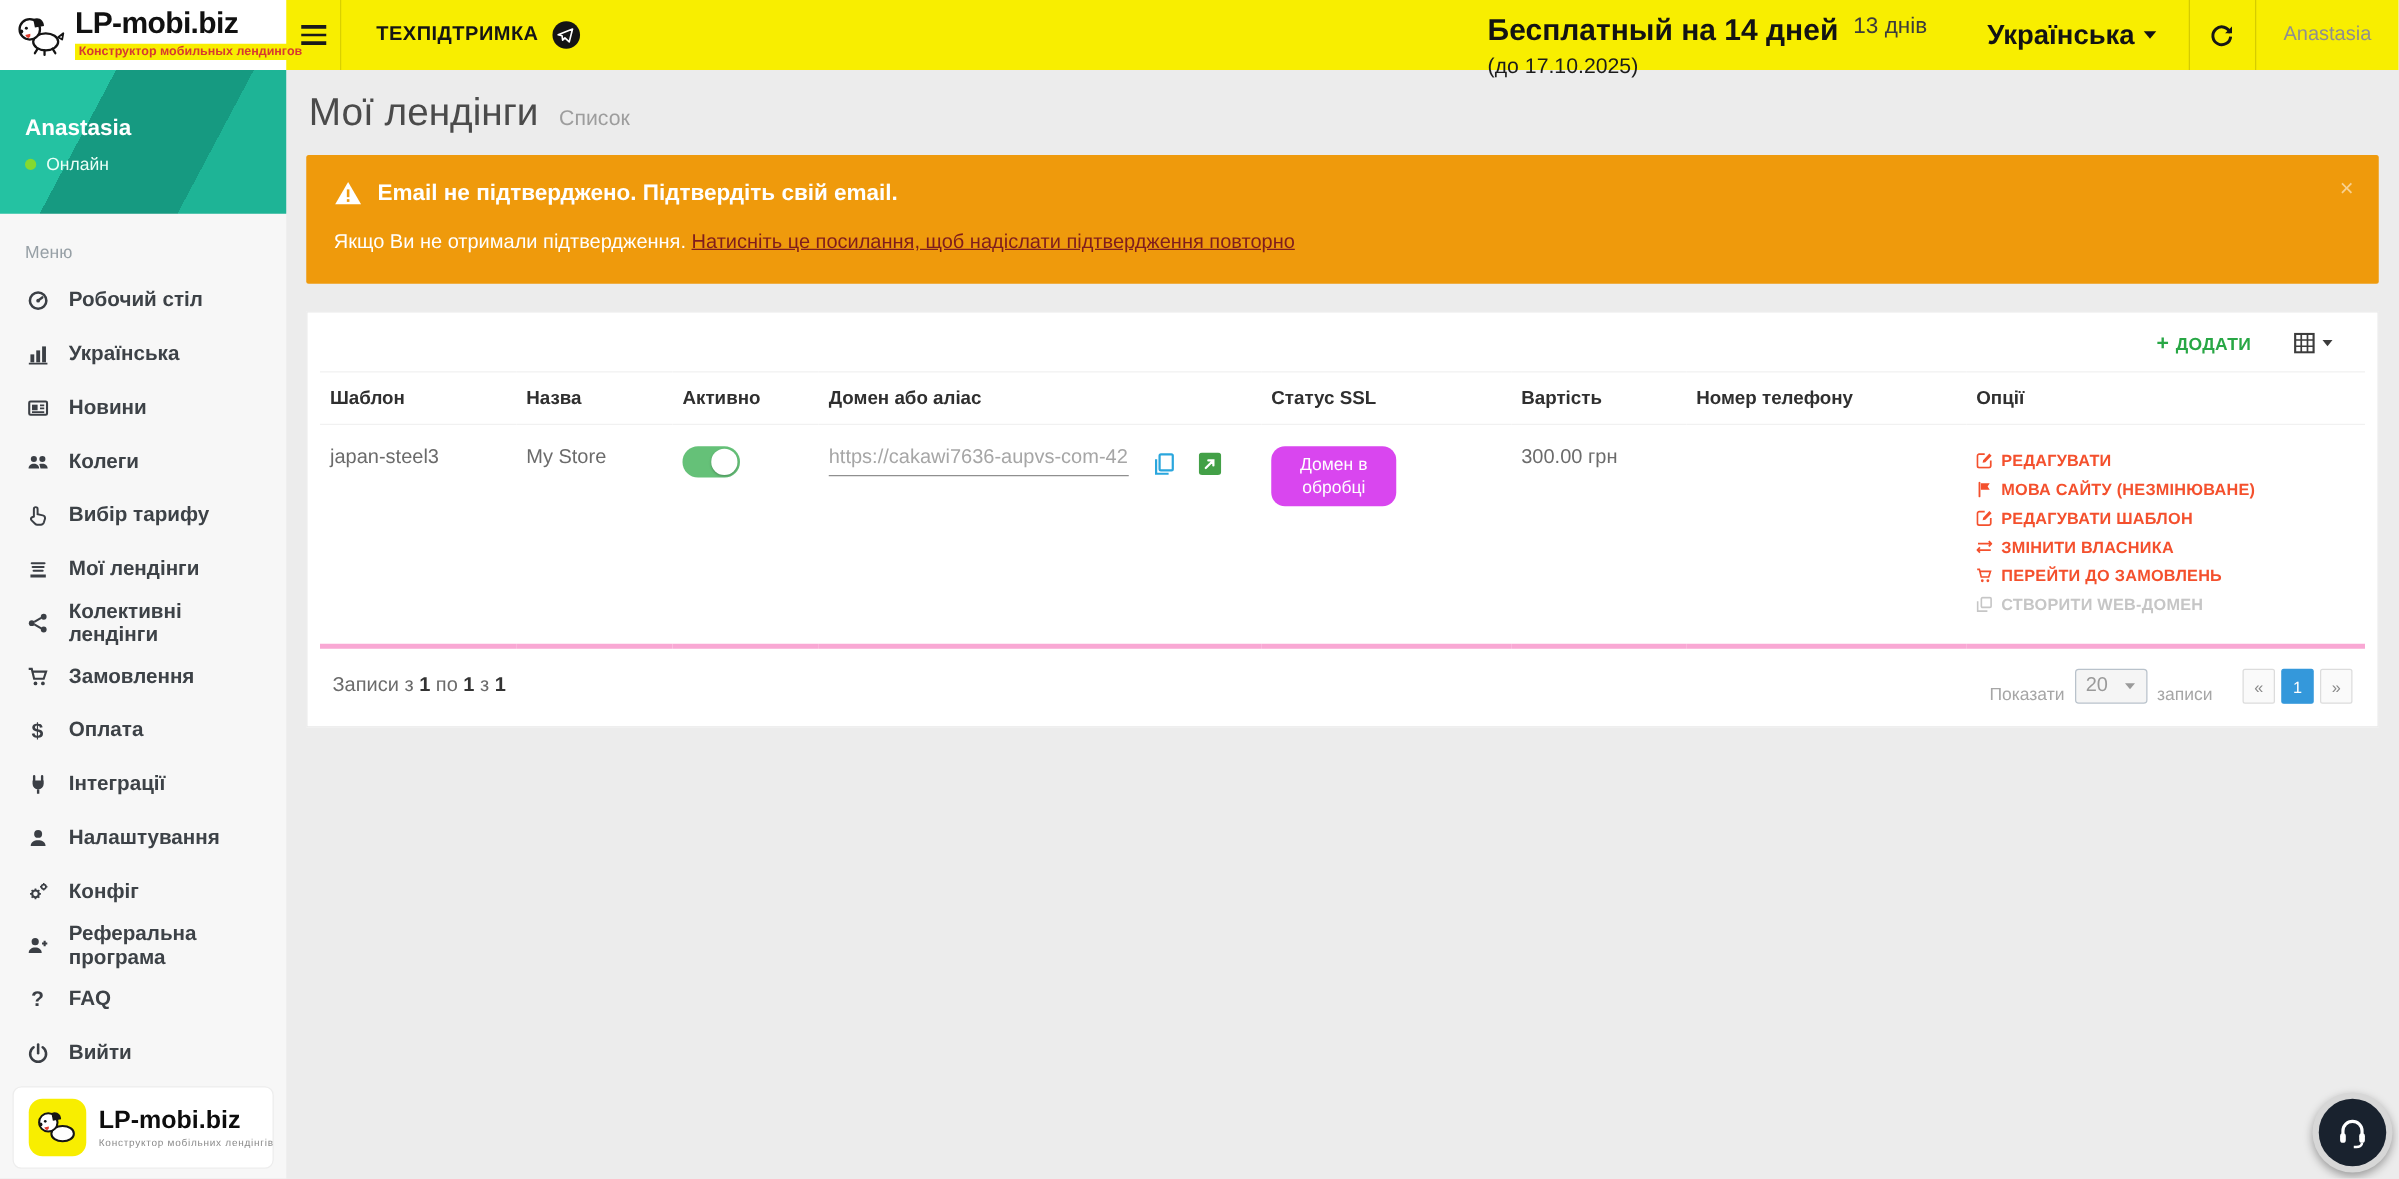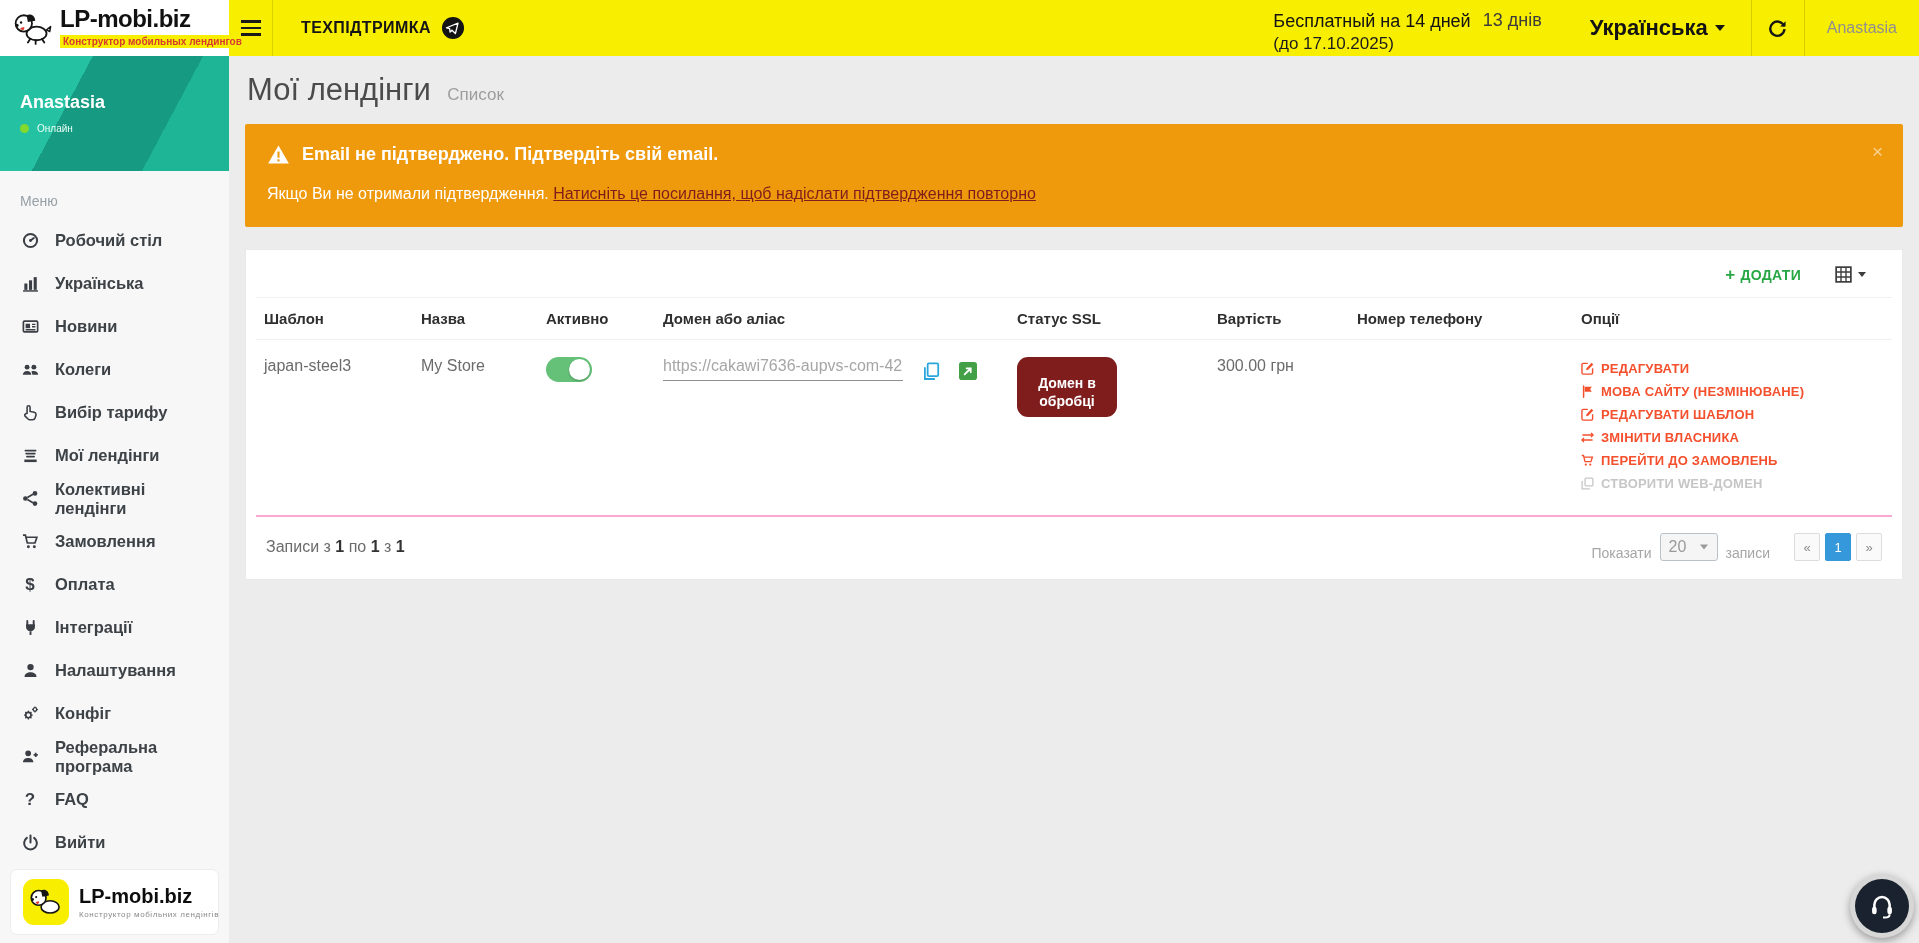--- a/index.html
+++ b/index.html
@@ -10,35 +10,35 @@
   .topbar { position:absolute; top:0; left:0; width:1919px; height:56px; background:#f8ee00; display:flex; align-items:stretch; z-index:30; }
   .brand { width:229px; background:#fff; display:flex; align-items:center; gap:8px; padding-left:12px; flex:none; }
   .brand-title { font-size:24px; font-weight:800; color:#111; letter-spacing:-0.5px; line-height:1; }
   .brand-tag { display:inline-block; background:#f8ee00; color:#d63a2f; font-size:10px; font-weight:700; padding:1px 3px; margin-top:3px; white-space:nowrap; }
   .hamburger { width:44px; display:flex; flex-direction:column; justify-content:center; align-items:center; gap:4px; border-right:1px solid rgba(0,0,0,.12); cursor:pointer; flex:none; }
   .hamburger span { width:20px; height:2.5px; background:#1a1a1a; }
   .support { display:flex; align-items:center; gap:10px; margin-left:28px; font-size:16px; font-weight:700; color:#151515; letter-spacing:.4px; cursor:pointer; }
   .support .ic svg { width:24px; height:24px; display:block; }
   .topbar-right { margin-left:auto; display:flex; align-items:stretch; }
   .tariff { display:flex; align-items:flex-start; gap:12px; padding:8px 22px 0 0; }
-  .tariff-name { font-size:18px; font-weight:400; color:#131313; line-height:1.45; }
+  .tariff-name { font-size:24px; font-weight:700; color:#131313; line-height:1.45; }
   .tariff-until { font-size:17px; color:#1c1c1c; font-weight:400; }
   .tariff-days { font-size:18px; color:#3c3c3c; padding-top:2px; }
   .lang { display:flex; align-items:center; gap:7px; padding:0 26px; font-size:22px; font-weight:700; color:#131313; cursor:pointer; }
   .caret-down { width:0; height:0; border-left:5px solid transparent; border-right:5px solid transparent; border-top:6px solid currentColor; }
   .refresh { width:54px; display:flex; align-items:center; justify-content:center; border-left:1px solid rgba(0,0,0,.14); border-right:1px solid rgba(0,0,0,.14); cursor:pointer; color:#161616; }
   .refresh svg { width:19px; height:19px; }
   .topuser { display:flex; align-items:center; padding:0 22px; font-size:16px; color:#8f8f8f; cursor:pointer; }
 
   
   .sidebar { position:absolute; top:56px; left:0; width:229px; bottom:0; background:#f7f7f7; z-index:20; }
   .profile { height:115px; padding:36px 0 0 20px;
     background:linear-gradient(118deg,#24c2a2 0%,#24c2a2 32%,#169a81 32%,#169a81 70%,#1eb496 70%,#1eb496 100%); }
   .profile-name { color:#fff; font-size:18px; font-weight:700; }
-  .profile-status { margin-top:10px; display:flex; align-items:center; gap:8px; font-size:10px; color:#eafff7; }
+  .profile-status { margin-top:10px; display:flex; align-items:center; gap:8px; font-size:14px; color:#eafff7; }
   .status-dot { width:9px; height:9px; border-radius:50%; background:#84d930; }
   .menu-label { margin:22px 20px 4px; font-size:14px; color:#97a0a6; }
   .menu { list-style:none; padding-top:6px; }
   .menu li { display:flex; align-items:center; gap:15px; height:43px; padding:0 20px; font-size:16.5px; font-weight:600; color:#3d4247; cursor:pointer; }
   .mi { width:20px; display:flex; justify-content:center; align-items:center; color:#3b3f45; flex:none; }
   .mi svg { width:17px; height:17px; display:block; }
   .mi .tglyph { font-size:17px; font-weight:700; }
   .side-brand { position:absolute; left:10px; right:10px; bottom:8px; background:#fff; border:1px solid #ededed; border-radius:7px; padding:9px 12px; display:flex; align-items:center; gap:10px; }
   .side-brand-sq { width:46px; height:46px; background:#f8ee00; border-radius:11px; display:flex; align-items:center; justify-content:center; flex:none; }
   .side-brand-sq svg { width:36px; height:30px; }
@@ -61,31 +61,31 @@
   .panel { margin:22px 16px 0; background:#fff; border:1px solid #e9e9e9; padding:0 10px; }
   .panel-top { display:flex; justify-content:flex-end; align-items:center; gap:34px; padding:16px 26px 14px 14px; }
   .add-btn { display:flex; align-items:center; gap:5px; color:#28a745; font-size:14px; font-weight:700; letter-spacing:.3px; cursor:pointer; }
   .add-plus { font-size:17px; font-weight:700; line-height:1; }
   .grid-btn { display:flex; align-items:center; gap:6px; color:#3c3c3c; cursor:pointer; }
   .grid-btn svg { width:17px; height:17px; }
   .grid-btn .caret-down { border-top-width:5px; border-left-width:4px; border-right-width:4px; }
 
   table { width:100%; border-collapse:collapse; table-layout:fixed; }
   th { text-align:left; font-size:15px; font-weight:700; color:#2f2f2f; padding:12px 8px; border-top:1px solid #f1f1f1; border-bottom:1px solid #f1f1f1; }
-  td { vertical-align:top; font-size:16px; color:#6b6b6b; padding:17px 8px 20px; border-bottom:2px solid #f9a8d4; }
+  td { vertical-align:top; font-size:16px; color:#6b6b6b; padding:17px 8px 20px; border-bottom:4px solid #f9a8d4; }
 
   .domain-wrap { display:flex; align-items:flex-start; gap:18px; }
   .url-input { width:240px; border:none; border-bottom:1px solid #8f8f8f; background:transparent; color:#a6a6a6; font-size:16px; font-family:"Liberation Sans",sans-serif; padding:0 0 5px; outline:none; white-space:nowrap; overflow:hidden; }
   .copy-btn { cursor:pointer; margin-top:4px; } .copy-btn svg { width:20px; height:20px; }
   .ext-btn { cursor:pointer; margin-top:5px; } .ext-btn svg { width:18px; height:18px; }
 
   .toggle { width:46px; height:25px; border-radius:13px; background:#65c178; position:relative; cursor:pointer; display:inline-block; }
   .toggle .knob { position:absolute; top:2px; right:2px; width:21px; height:21px; border-radius:50%; background:#fff; box-shadow:0 1px 2px rgba(0,0,0,.25); }
 
-  .ssl-badge { display:inline-block; background:#7f1d1d; color:#fff; font-size:14px; font-weight:700; line-height:1.25; text-align:center; padding:18px 12px 7px; border-radius:11px; max-width:100px; }
+  .ssl-badge { display:inline-block; background:#d946ef; color:#fff; font-size:14px; font-weight:400; line-height:1.25; text-align:center; padding:6px 12px 7px; border-radius:11px; max-width:100px; }
 
   .opts { list-style:none; }
   .opts li { display:flex; align-items:center; gap:7px; height:23px; color:#f4502d; font-size:13px; font-weight:700; letter-spacing:.2px; cursor:pointer; white-space:nowrap; }
   .opts li svg { width:13px; height:13px; flex:none; }
   .opts li.disabled { color:#c6c6c6; cursor:default; }
 
   .panel-foot { display:flex; justify-content:space-between; align-items:center; padding:16px 10px 18px; }
   .records { font-size:16px; color:#6b6b6b; }
   .records b { color:#333; }
   .foot-right { display:flex; align-items:flex-end; gap:8px; }

